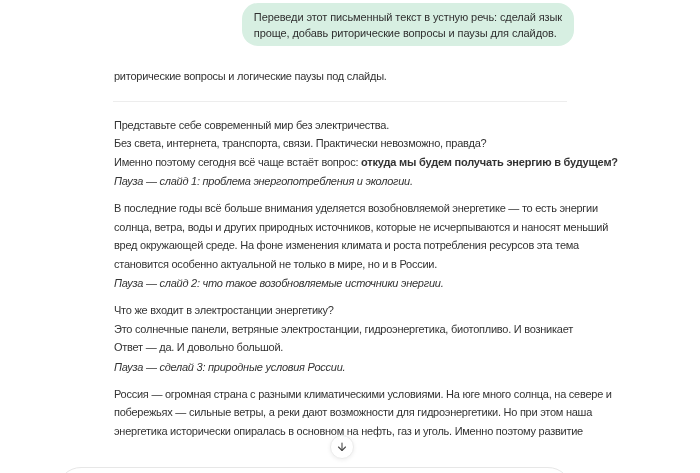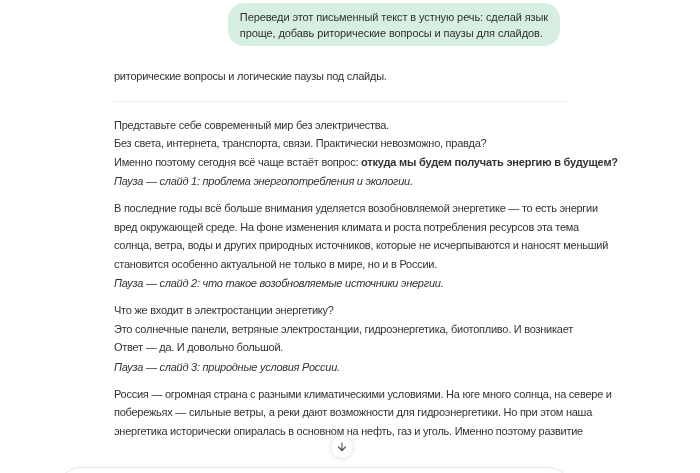--- a/index.html
+++ b/index.html
@@ -23,21 +23,21 @@
     position: absolute;
     left: 114px;
     top: 0;
     width: 486px;
   }
   
   .user-row {
     display: flex;
     justify-content: flex-end;
     margin-top: 3px;
-    margin-right: 40px;
+    margin-right: 26px;
   }
   .user-bubble {
     background: #d7efe2;
     border-radius: 16px;
     padding: 6px 12px 5px 12px;
     font-size: 11px;
     line-height: 16px;
     letter-spacing: -0.1px;
     color: #2f2f2f;
     max-width: 360px;
@@ -114,34 +114,34 @@
         <div class="block">
           <div class="line"><span>Представьте себе современный мир без электричества.</span></div>
           <div class="line"><span>Без света, интернета, транспорта, связи. Практически невозможно, правда?</span></div>
           <div class="line"><span>Именно поэтому сегодня всё чаще встаёт вопрос: </span><span class="bold">откуда мы будем получать энергию в будущем?</span></div>
         </div>
         <div class="block pause">
           <div class="line"><span>Пауза — слайд 1: проблема энергопотребления и экологии.</span></div>
         </div>
         <div class="block">
           <div class="line"><span>В последние годы всё больше внимания уделяется возобновляемой энергетике — то есть энергии</span></div>
+          <div class="line"><span>солнца, ветра, воды и других природных источников, которые не исчерпываются и наносят меньший</span></div>
           <div class="line"><span>вред окружающей среде. На фоне изменения климата и роста потребления ресурсов эта тема</span></div>
-          <div class="line"><span>солнца, ветра, воды и других природных источников, которые не исчерпываются и наносят меньший</span></div>
           <div class="line"><span>становится особенно актуальной не только в мире, но и в России.</span></div>
         </div>
         <div class="block pause">
           <div class="line"><span>Пауза — слайд 2: что такое возобновляемые источники энергии.</span></div>
         </div>
         <div class="block">
           <div class="line"><span>Что же входит в электростанции энергетику?</span></div>
           <div class="line"><span>Это солнечные панели, ветряные электростанции, гидроэнергетика, биотопливо. И возникает</span></div>
           <div class="line"><span>Ответ — да. И довольно большой.</span></div>
         </div>
         <div class="block pause">
-          <div class="line"><span>Пауза — слайд 3: природные условия России.</span></div>
+          <div class="line"><span>Пауза — сделай 3: природные условия России.</span></div>
         </div>
         <div class="block">
           <div class="line"><span>Россия — огромная страна с разными климатическими условиями. На юге много солнца, на севере и</span></div>
           <div class="line"><span>побережьях — сильные ветры, а реки дают возможности для гидроэнергетики. Но при этом наша</span></div>
           <div class="line"><span>энергетика исторически опиралась в основном на нефть, газ и уголь. Именно поэтому развитие</span></div>
         </div>
       </div>
 
   </div>
 

